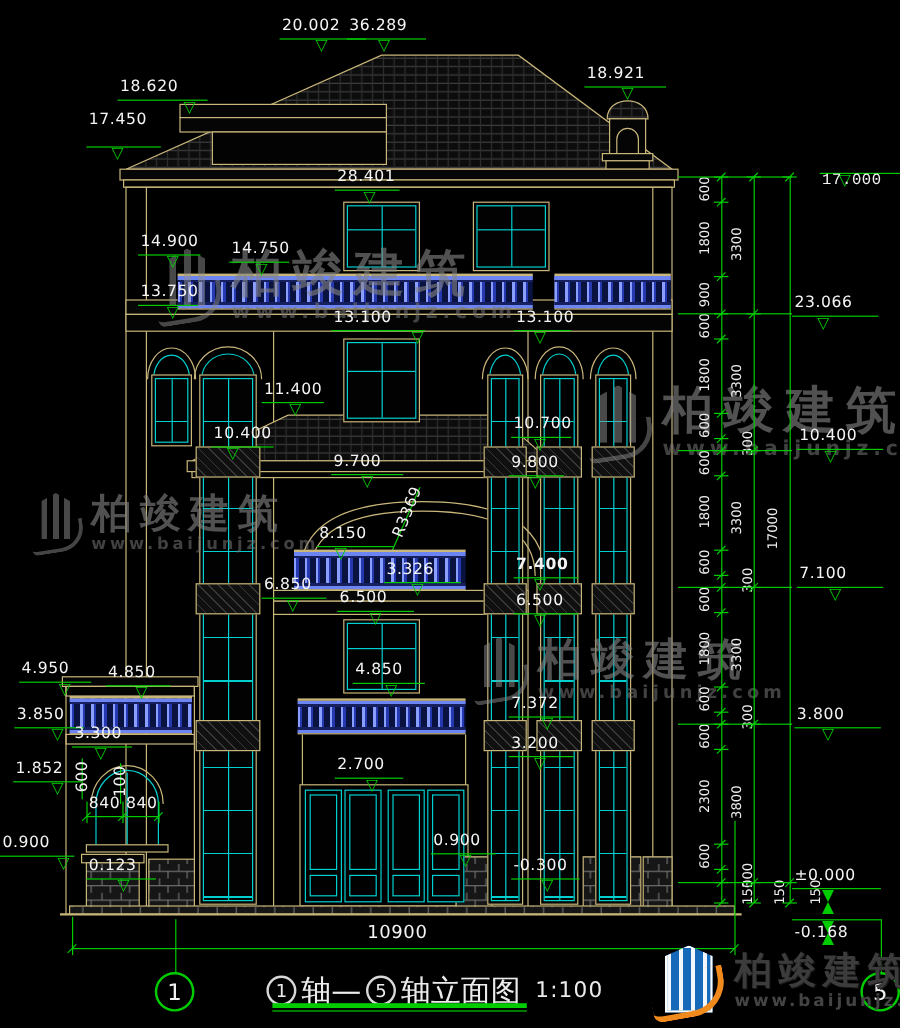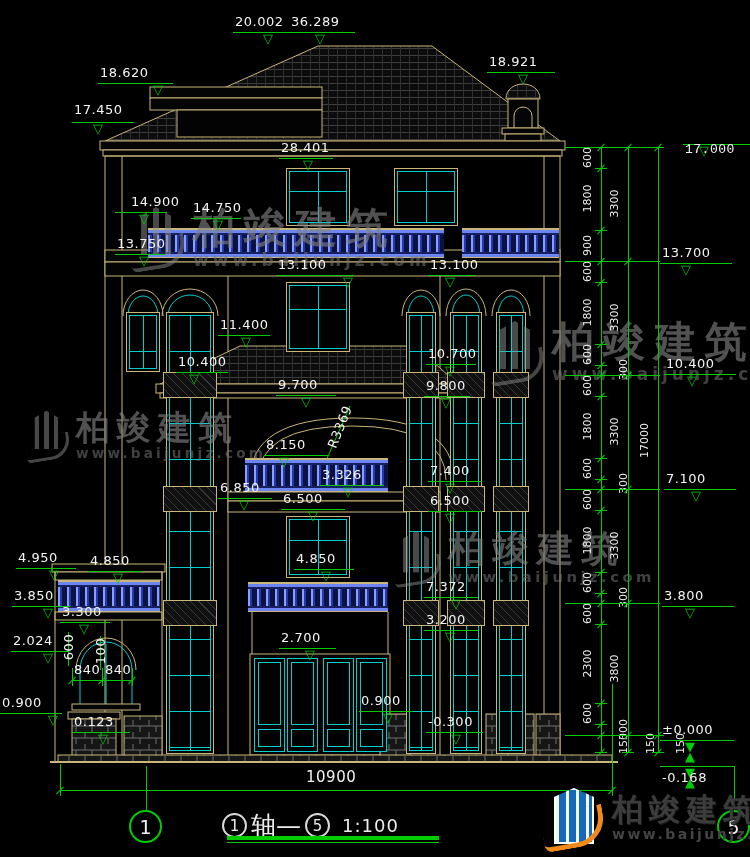--- a/index.html
+++ b/index.html
@@ -231,30 +231,30 @@
       <div class="mline" style="left: 233px; top: 32px; width: 72px;"></div>
       <div class="mlabel" style="left: 235px; top: 15px;">20.002</div>
       <div class="mtri" style="left: 263px; top: 33px;">▽</div>
       <div class="mline" style="left: 289px; top: 32px; width: 66px;"></div>
       <div class="mlabel" style="left: 291px; top: 15px;">36.289</div>
       <div class="mtri" style="left: 315px; top: 33px;">▽</div>
       <div class="mline" style="left: 98px; top: 83px; width: 75px;"></div>
       <div class="mlabel" style="left: 100px; top: 66px;">18.620</div>
       <div class="mtri" style="left: 153px; top: 84px;">▽</div>
       <div class="mline" style="left: 72px; top: 122px; width: 62px;"></div>
-      <div class="mlabel" style="left: 74px; top: 103px;">17.450</div>
+      <div class="mlabel" style="left: 74px; top: 93px;">17.450</div>
       <div class="mtri" style="left: 93px; top: 123px;">▽</div>
       <div class="mline" style="left: 487px; top: 72px; width: 68px;"></div>
       <div class="mlabel" style="left: 489px; top: 55px;">18.921</div>
       <div class="mtri" style="left: 518px; top: 73px;">▽</div>
       <div class="mline" style="left: 279px; top: 158px; width: 54px;"></div>
       <div class="mlabel" style="left: 281px; top: 141px;">28.401</div>
       <div class="mtri" style="left: 303px; top: 159px;">▽</div>
       <div class="mline" style="left: 115px; top: 212px; width: 52px;"></div>
-      <div class="mlabel" style="left: 117px; top: 195px; margin-left: 14px;">14.900</div>
+      <div class="mlabel" style="left: 117px; top: 195px;">14.900</div>
       <div class="mtri" style="left: 139px; top: 213px;">▽</div>
       <div class="mline" style="left: 191px; top: 218px; width: 50px;"></div>
       <div class="mlabel" style="left: 193px; top: 201px;">14.750</div>
       <div class="mtri" style="left: 213px; top: 219px;">▽</div>
       <div class="mline" style="left: 115px; top: 254px; width: 50px;"></div>
       <div class="mlabel" style="left: 117px; top: 237px;">13.750</div>
       <div class="mtri" style="left: 139px; top: 255px;">▽</div>
       <div class="mline" style="left: 276px; top: 275px; width: 78px;"></div>
       <div class="mlabel" style="left: 278px; top: 258px;">13.100</div>
       <div class="mtri" style="left: 343px; top: 276px;">▽</div>
@@ -282,42 +282,42 @@
       <div class="mline" style="left: 320px; top: 485px; width: 64px;"></div>
       <div class="mlabel" style="left: 322px; top: 468px;">3.326</div>
       <div class="mtri" style="left: 343px; top: 486px;">▽</div>
       <div class="mline" style="left: 218px; top: 498px; width: 54px;"></div>
       <div class="mlabel" style="left: 220px; top: 481px;">6.850</div>
       <div class="mtri" style="left: 239px; top: 499px;">▽</div>
       <div class="mline" style="left: 281px; top: 509px; width: 64px;"></div>
       <div class="mlabel" style="left: 283px; top: 492px;">6.500</div>
       <div class="mtri" style="left: 308px; top: 510px;">▽</div>
       <div class="mline" style="left: 428px; top: 481px; width: 54px;"></div>
-      <div class="mlabel" style="left: 430px; top: 464px;">7.400</div>
+      <div class="mlabel" style="left: 430px; top: 464px; font-weight: bold;">7.400</div>
       <div class="mtri" style="left: 445px; top: 482px;">▽</div>
       <div class="mline" style="left: 428px; top: 511px; width: 54px;"></div>
       <div class="mlabel" style="left: 430px; top: 494px;">6.500</div>
       <div class="mtri" style="left: 445px; top: 512px;">▽</div>
       <div class="mline" style="left: 16px; top: 568px; width: 60px;"></div>
       <div class="mlabel" style="left: 18px; top: 551px;">4.950</div>
       <div class="mtri" style="left: 49px; top: 569px;">▽</div>
       <div class="mline" style="left: 88px; top: 571px; width: 54px;"></div>
       <div class="mlabel" style="left: 90px; top: 554px;">4.850</div>
       <div class="mtri" style="left: 113px; top: 572px;">▽</div>
       <div class="mline" style="left: 294px; top: 569px; width: 60px;"></div>
       <div class="mlabel" style="left: 296px; top: 552px;">4.850</div>
       <div class="mtri" style="left: 321px; top: 570px;">▽</div>
       <div class="mline" style="left: 12px; top: 606px; width: 58px;"></div>
       <div class="mlabel" style="left: 14px; top: 589px;">3.850</div>
       <div class="mtri" style="left: 43px; top: 607px;">▽</div>
       <div class="mline" style="left: 60px; top: 622px; width: 50px;"></div>
       <div class="mlabel" style="left: 62px; top: 605px;">3.300</div>
       <div class="mtri" style="left: 79px; top: 623px;">▽</div>
       <div class="mline" style="left: 11px; top: 651px; width: 57px;"></div>
-      <div class="mlabel" style="left: 13px; top: 634px;">2.024</div>
+      <div class="mlabel" style="left: 13px; top: 634px;">1.852</div>
       <div class="mtri" style="left: 43px; top: 652px;">▽</div>
       <div class="mline" style="left: 279px; top: 648px; width: 57px;"></div>
       <div class="mlabel" style="left: 281px; top: 631px;">2.700</div>
       <div class="mtri" style="left: 305px; top: 649px;">▽</div>
       <div class="mline" style="left: 424px; top: 597px; width: 54px;"></div>
       <div class="mlabel" style="left: 426px; top: 580px;">7.372</div>
       <div class="mtri" style="left: 451px; top: 598px;">▽</div>
       <div class="mline" style="left: 424px; top: 630px; width: 54px;"></div>
       <div class="mlabel" style="left: 426px; top: 613px;">3.200</div>
       <div class="mtri" style="left: 445px; top: 631px;">▽</div>
@@ -330,21 +330,21 @@
       <div class="mline" style="left: 359px; top: 711px; width: 54px;"></div>
       <div class="mlabel" style="left: 361px; top: 694px;">0.900</div>
       <div class="mtri" style="left: 383px; top: 712px;">▽</div>
       <div class="mline" style="left: 426px; top: 732px; width: 57px;"></div>
       <div class="mlabel" style="left: 428px; top: 715px;">-0.300</div>
       <div class="mtri" style="left: 451px; top: 733px;">▽</div>
       <div class="mline" style="left: 683px; top: 144px; width: 67px;"></div>
       <div class="mlabel" style="left: 685px; top: 143px; font-family: Liberation Mono, monospace;">17.000</div>
       <div class="mtri" style="left: 699px; top: 145px;">▽</div>
       <div class="mline" style="left: 660px; top: 263px; width: 72px;"></div>
-      <div class="mlabel" style="left: 662px; top: 246px;">13.700</div>
+      <div class="mlabel" style="left: 662px; top: 246px;">23.066</div>
       <div class="mtri" style="left: 681px; top: 264px;">▽</div>
       <div class="mline" style="left: 664px; top: 374px; width: 72px;"></div>
       <div class="mlabel" style="left: 666px; top: 357px;">10.400</div>
       <div class="mtri" style="left: 687px; top: 375px;">▽</div>
       <div class="mline" style="left: 664px; top: 489px; width: 72px;"></div>
       <div class="mlabel" style="left: 666px; top: 472px;">7.100</div>
       <div class="mtri" style="left: 691px; top: 490px;">▽</div>
       <div class="mline" style="left: 662px; top: 606px; width: 72px;"></div>
       <div class="mlabel" style="left: 664px; top: 589px;">3.800</div>
       <div class="mtri" style="left: 685px; top: 607px;">▽</div>
@@ -505,20 +505,21 @@
     <span class="wm-text">
         <span class="wm-name">柏竣建筑</span>
     <span class="wm-url">www.baijunjz.com</span>
       </span>
   </div>
 
   <div class="title-bar">
     <span class="tcirc">1</span>
     <span>轴—</span>
     <span class="tcirc">5</span>
+    <span>轴立面图</span>
     <span class="tscale">1:100</span>
   </div>
   <div class="tbar1"></div>
   <div class="tbar2"></div>
 
   <div class="vline" style="left:146px;top:766px;height:46px;"></div>
   <div class="vline" style="left:734px;top:766px;height:46px;"></div>
   <div class="bubble" style="left:129px;top:810px;">1</div>
   <div class="bubble" style="left:717px;top:810px;">5</div>
 

